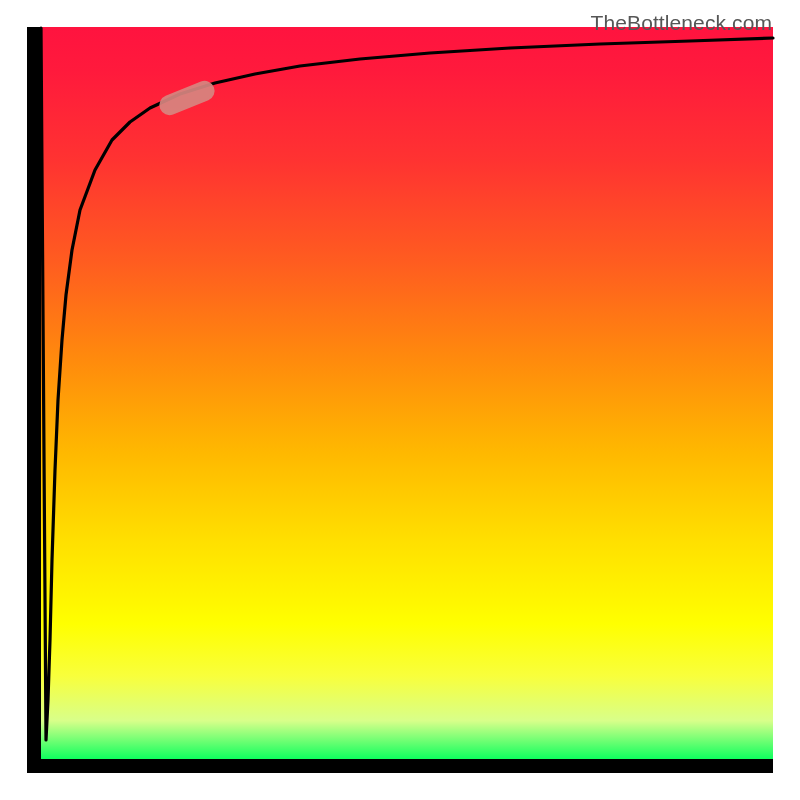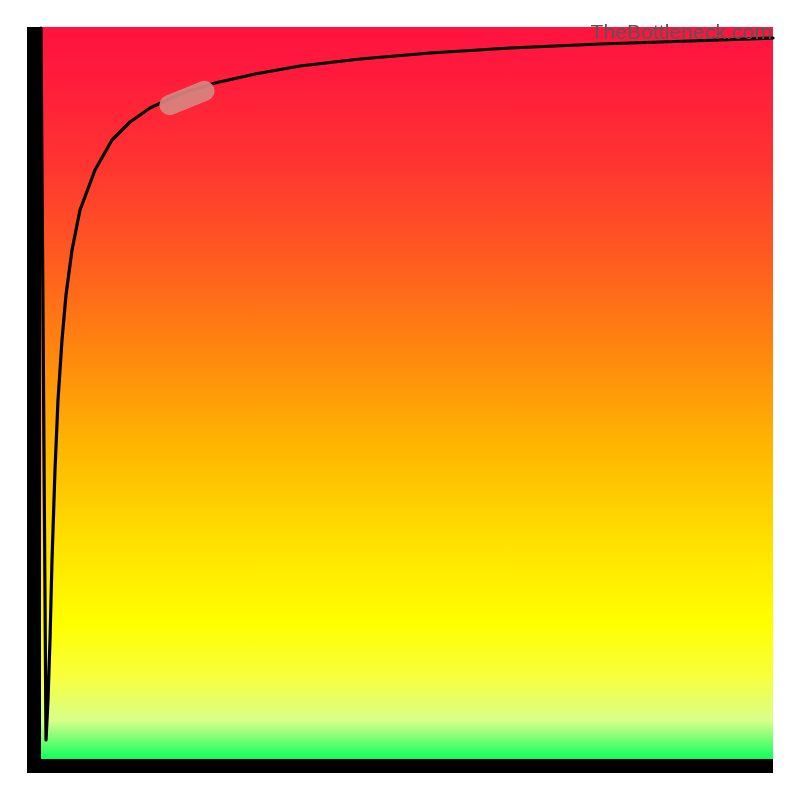--- a/index.html
+++ b/index.html
@@ -41,21 +41,21 @@
   .axis-bottom {
     position: absolute;
     left: 27px;
     top: 759px;
     width: 746px;
     height: 14px;
     background: #000;
   }
   .watermark {
     position: absolute;
-    top: 20px;
+    top: 11px;
     right: 28px;
     font-family: Arial, Helvetica, sans-serif;
     font-size: 21px;
     color: #565656;
     letter-spacing: 0.1px;
   }
   .curve-svg {
     position: absolute;
     left: 0;
     top: 0;

